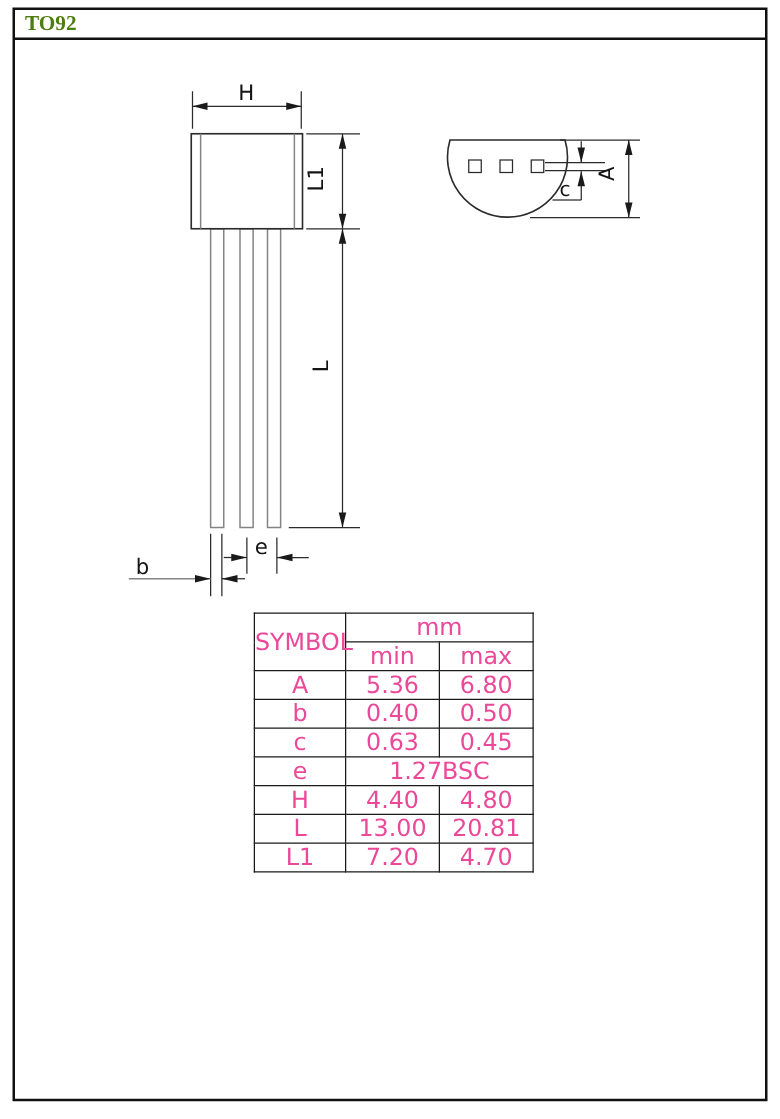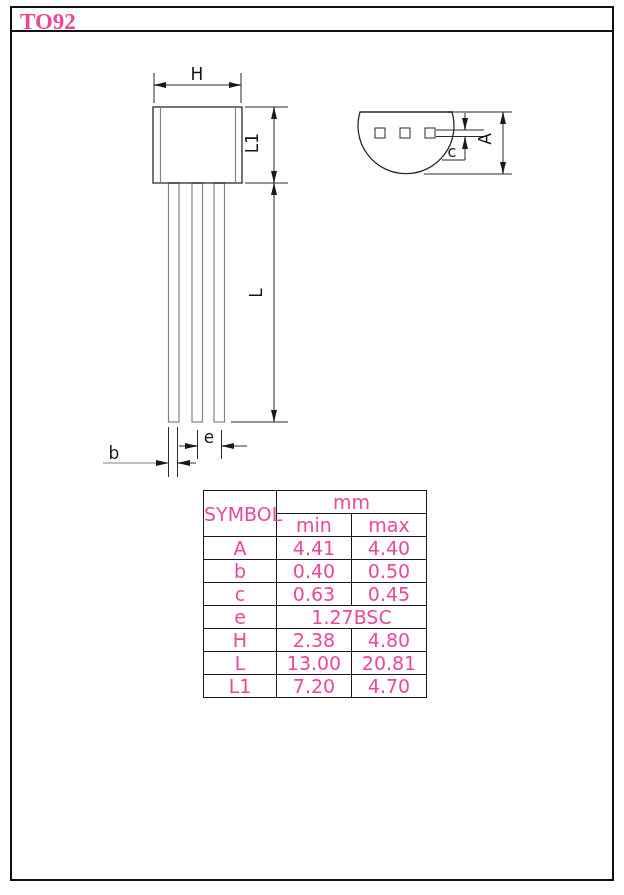--- a/index.html
+++ b/index.html
@@ -4,21 +4,21 @@
 <style>
   html,body{margin:0;padding:0;background:#ffffff;}
   .page{position:relative;width:624px;height:895px;background:#fff;overflow:hidden;
         font-family:"DejaVu Sans",sans-serif;color:#111;}
   .doc-border{position:absolute;left:10px;top:6px;width:604px;height:875px;
               border:2px solid #111;box-sizing:border-box;background:#fff;}
   .doc-header{position:absolute;left:0;top:0;width:100%;height:24px;
               border-bottom:2px solid #111;box-sizing:border-box;}
   .doc-title{position:absolute;left:8px;top:1px;
              font-family:"Liberation Serif","DejaVu Serif",serif;
-             font-weight:bold;font-size:23px;color:#ec4899;}
+             font-weight:bold;font-size:17px;color:#4d7c0f;}
   svg.drawing{position:absolute;left:0;top:0;}
   .ln{stroke:#2b2b2b;stroke-width:1.3;fill:none;}
   .thin{stroke:#2b2b2b;stroke-width:1;fill:none;}
   .gray{stroke:#848484;stroke-width:1.2;fill:none;}
   .leadfill{fill:#ffffff;stroke:#848484;stroke-width:1.2;}
   .arrow{fill:#1a1a1a;stroke:none;}
   .dimtxt{font-family:"DejaVu Sans",sans-serif;font-size:17px;fill:#141414;}
   .dims{font-family:"DejaVu Sans",sans-serif;font-size:16px;fill:#141414;}
   table.dim-table{position:absolute;left:203px;top:490px;width:224px;
                   border-collapse:collapse;table-layout:fixed;
@@ -134,40 +134,40 @@
       <tr class="r-unit">
         <td class="c-sym" rowspan="2">SYMBOL</td>
         <td colspan="2">mm</td>
       </tr>
       <tr class="r-minmax">
         <td class="c-min">min</td>
         <td class="c-max">max</td>
       </tr>
       <tr class="r-data">
         <td>A</td>
-        <td>4.41</td>
-        <td>4.40</td>
+        <td>5.36</td>
+        <td>6.80</td>
       </tr>
       <tr class="r-data">
         <td>b</td>
         <td>0.40</td>
         <td>0.50</td>
       </tr>
       <tr class="r-data">
         <td>c</td>
         <td>0.63</td>
         <td>0.45</td>
       </tr>
       <tr class="r-data">
         <td>e</td>
         <td colspan="2">1.27BSC</td>
       </tr>
       <tr class="r-data">
         <td>H</td>
-        <td>2.38</td>
+        <td>4.40</td>
         <td>4.80</td>
       </tr>
       <tr class="r-data">
         <td>L</td>
         <td>13.00</td>
         <td>20.81</td>
       </tr>
       <tr class="r-data">
         <td>L1</td>
         <td>7.20</td>

